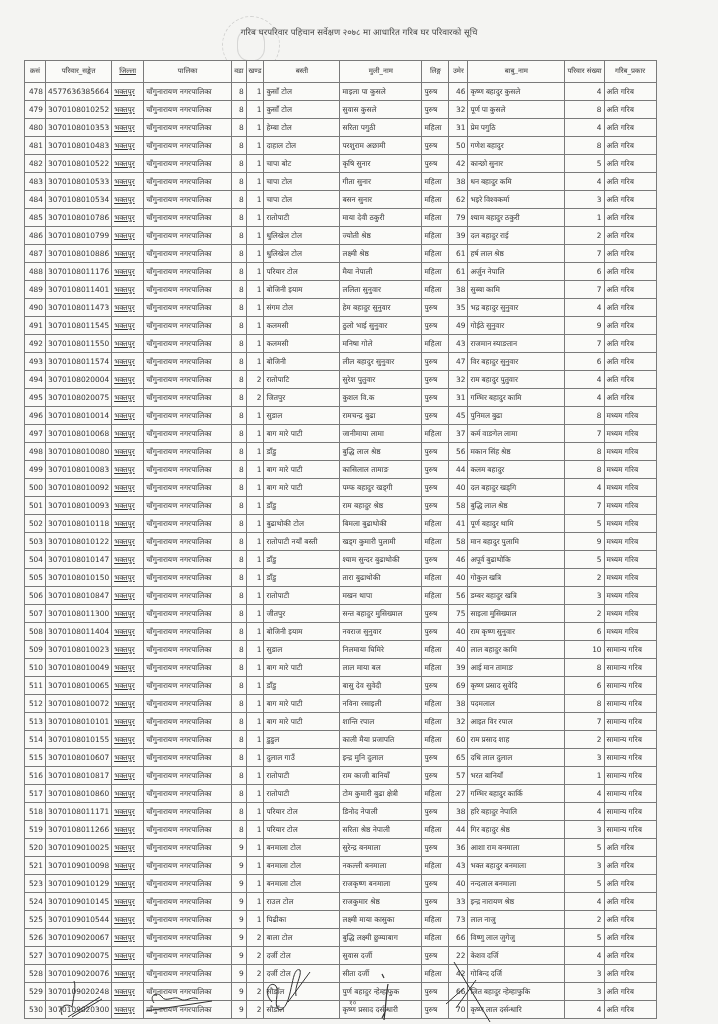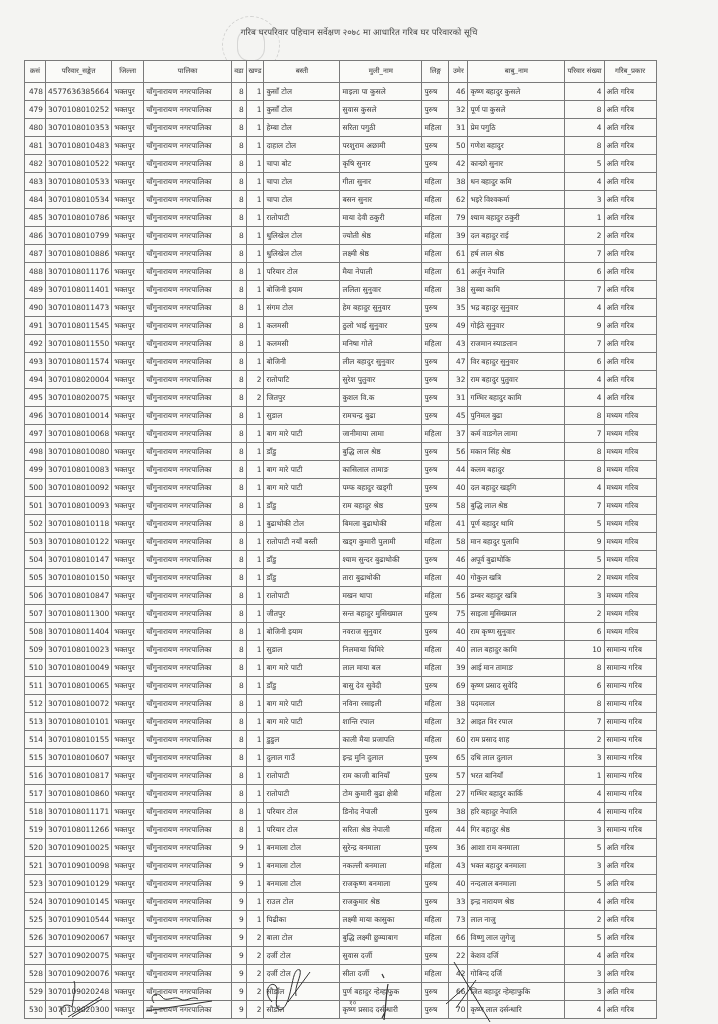--- a/index.html
+++ b/index.html
@@ -21,21 +21,21 @@
     }
     table {
       position: absolute; left: 24px; top: 60px; border-collapse: collapse;
       font-size: 7.4px; color: #333; background: #fafaf8;
     }
     th, td {
       border: 1px solid #7a7a7a; padding: 0 2px; height: 17px; line-height: 17px; white-space: nowrap; overflow: hidden;
     }
     th { font-weight: normal; font-size: 7px; text-align: center; height: 21px; line-height: 9px; }
     td.num { text-align: right; }
-    .c0 { width: 16px; text-align: center; } .c1 { width: 61px; } .c2 { width: 27px; } .c3 { width: 83px; }
+    .c0 { width: 16px; text-align: center; } .c1 { width: 61px; } .c2 { width: 27px; text-decoration: underline; } .c3 { width: 83px; }
     .c4 { width: 6px; } .c5 { width: 10px; } .c6 { width: 71px; margin-left: 36px; } .c7 { width: 77px; }
     .c8 { width: 22px; } .c9 { width: 14px; } .c10 { width: 92px; font-family: Liberation Serif, serif; } .c11 { width: 30px; } .c12 { width: 47px; }
     .sig { position: absolute; }
     .pageno { position: absolute; left: 349px; top: 998px; font-size: 7px; color: #555; }
   </style>
 </head>
 <body>
 
 <div class="title">गरिब घरपरिवार पहिचान सर्वेक्षण २०७८ मा आधारित गरिब घर परिवारको सूचि</div>
 <div class="stamp"></div>

